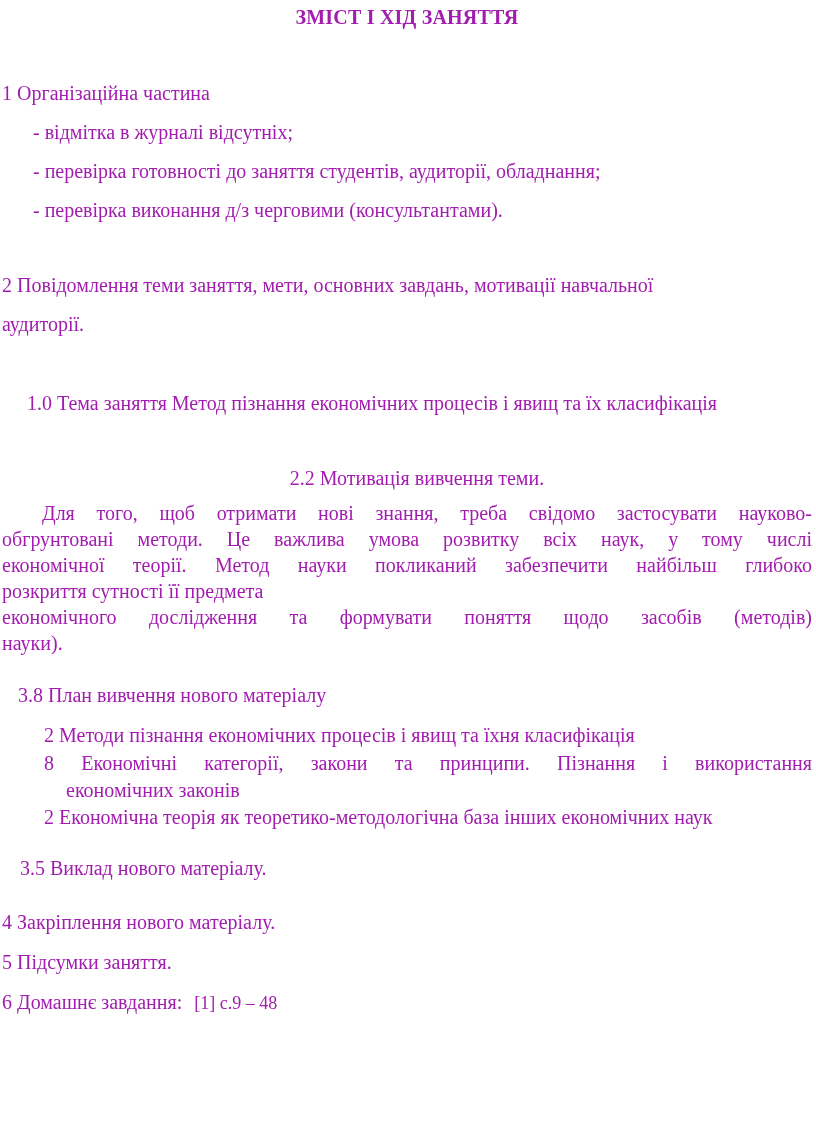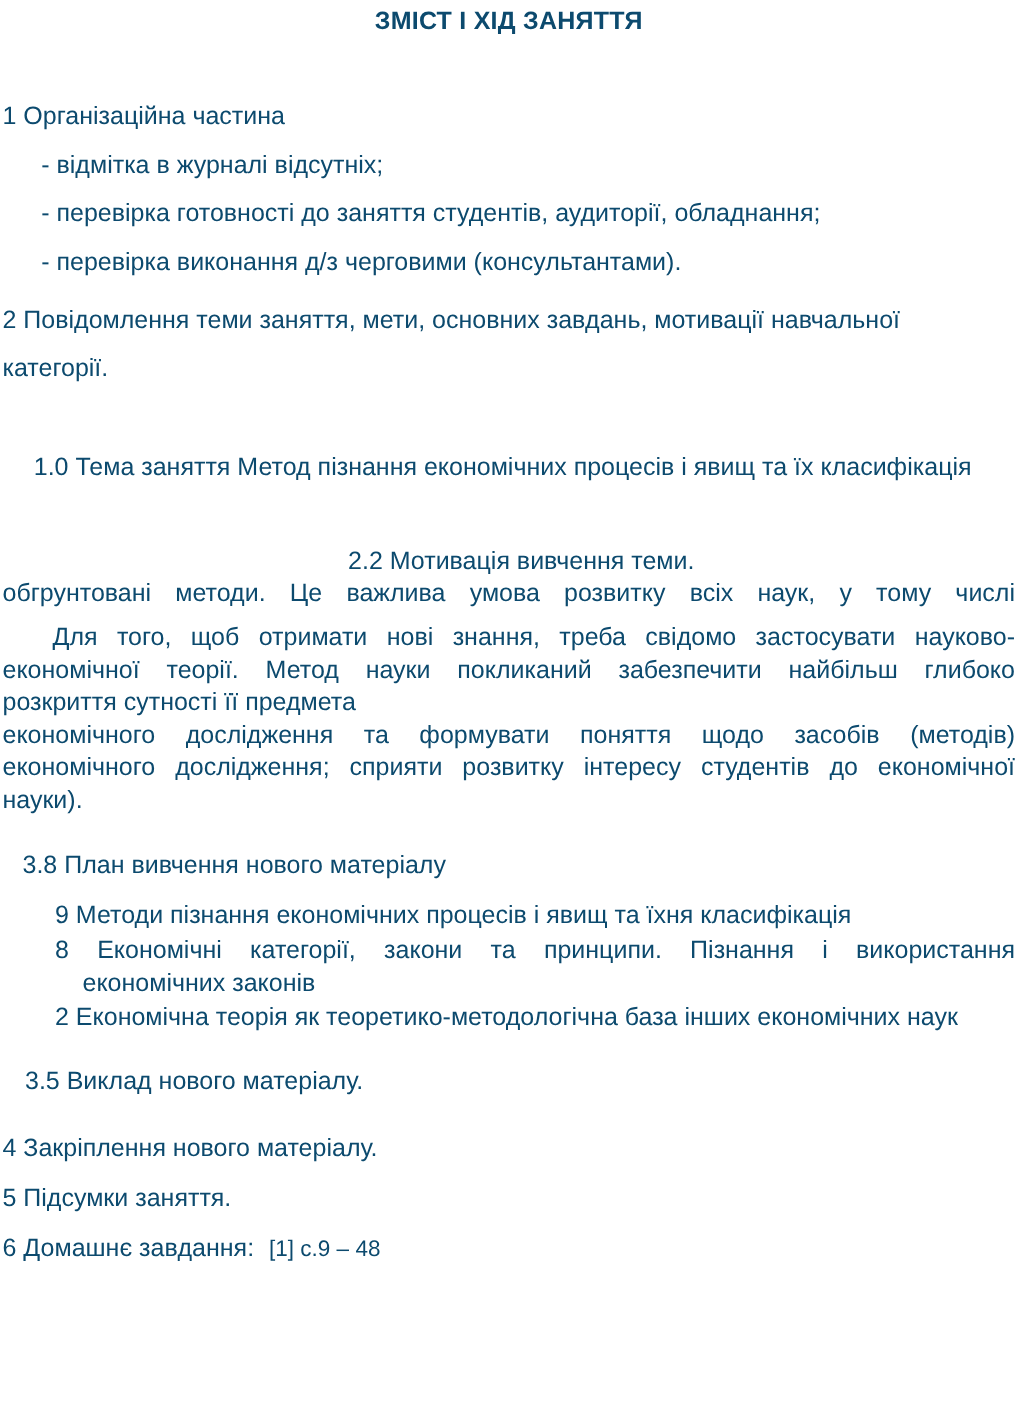--- a/index.html
+++ b/index.html
@@ -5,22 +5,22 @@
   html, body {
     margin: 0;
     padding: 0;
     background: #ffffff;
   }
   .page {
     position: relative;
     width: 816px;
     height: 1052px;
     background: #ffffff;
-    color: #0c4a6e;
-    font-family: Liberation Sans, sans-serif;
+    color: #a21caf;
+    font-family: Liberation Serif, serif;
     font-size: 20px;
     overflow: hidden;
     box-sizing: border-box;
     padding: 0 4px 0 2px;
   }
   .line {
     line-height: 26px;
     white-space: pre;
   }
   .title {
@@ -41,21 +41,21 @@
   .ind-para1  { padding-left: 40px; }
   .ind-goal1  { padding-left: 22px; }
   .ind-24     { padding-left: 16px; }
   .ind-item   { padding-left: 42px; }
   .ind-item2w { padding-left: 64px; }
   .ind-35     { padding-left: 18px; }
 
   
   .mt-org     { margin-top: 50px; }
   .mt-dash    { margin-top: 13px; }
-  .mt-ann     { margin-top: 20px; }
+  .mt-ann     { margin-top: 49px; }
   .mt-ann2    { margin-top: 13px; }
   .mt-topic   { margin-top: 53px; }
   .mt-22      { margin-top: 49px; }
   .mt-para    { margin-top: 9px; }
   .mt-goal    { margin-top: 36px; }
   .mt-24      { margin-top: 26px; }
   .mt-item1   { margin-top: 14px; }
   .mt-item    { margin-top: 2px; }
   .mt-itemw   { margin-top: 1px; }
   .mt-35      { margin-top: 25px; }
@@ -74,36 +74,35 @@
 <div class="page">
 
   <div class="line title">ЗМІСТ І ХІД ЗАНЯТТЯ</div>
 
   <div class="line mt-org">1 Організаційна частина</div>
   <div class="line mt-dash ind-dash">- відмітка в журналі відсутніх;</div>
   <div class="line mt-dash ind-dash">- перевірка готовності до заняття студентів, аудиторії, обладнання;</div>
   <div class="line mt-dash ind-dash">- перевірка виконання д/з черговими (консультантами).</div>
 
   <div class="line mt-ann">2 Повідомлення теми заняття, мети, основних завдань, мотивації навчальної</div>
-  <div class="line mt-ann2">категорії.</div>
+  <div class="line mt-ann2">аудиторії.</div>
 
   <div class="line mt-topic ind-topic">1.0 Тема заняття Метод пізнання економічних процесів і явищ та їх класифікація</div>
 
   <div class="line mt-22 ind-22">2.2 Мотивація вивчення теми.</div>
+  <div class="line mt-para ind-para1 just">Для того, щоб отримати нові знання, треба свідомо застосувати науково-</div>
   <div class="line just">обгрунтовані методи. Це важлива умова розвитку всіх наук, у тому числі</div>
-  <div class="line mt-para ind-para1 just">Для того, щоб отримати нові знання, треба свідомо застосувати науково-</div>
   <div class="line just">економічної теорії. Метод науки покликаний забезпечити найбільш глибоко</div>
   <div class="line">розкриття сутності її предмета</div>
 
   <div class="line just">економічного дослідження та формувати поняття щодо засобів (методів)</div>
-  <div class="line just">економічного дослідження; сприяти розвитку інтересу студентів до економічної</div>
   <div class="line">науки).</div>
 
   <div class="line mt-24 ind-24">3.8 План вивчення нового матеріалу</div>
-  <div class="line mt-item1 ind-item">9 Методи пізнання економічних процесів і явищ та їхня класифікація</div>
+  <div class="line mt-item1 ind-item">2 Методи пізнання економічних процесів і явищ та їхня класифікація</div>
   <div class="line mt-item ind-item just">8 Економічні категорії, закони та принципи. Пізнання і використання</div>
   <div class="line mt-itemw ind-item2w">економічних законів</div>
   <div class="line mt-itemw ind-item">2 Економічна теорія як теоретико-методологічна база інших економічних наук</div>
 
   <div class="line mt-35 ind-35">3.5 Виклад нового матеріалу.</div>
 
   <div class="line mt-4">4 Закріплення нового матеріалу.</div>
   <div class="line mt-5">5 Підсумки заняття.</div>
 
   <div class="line mt-6"><span>6 Домашнє завдання:</span><span class="hw-ref">[1] с.9 – 48</span></div>

